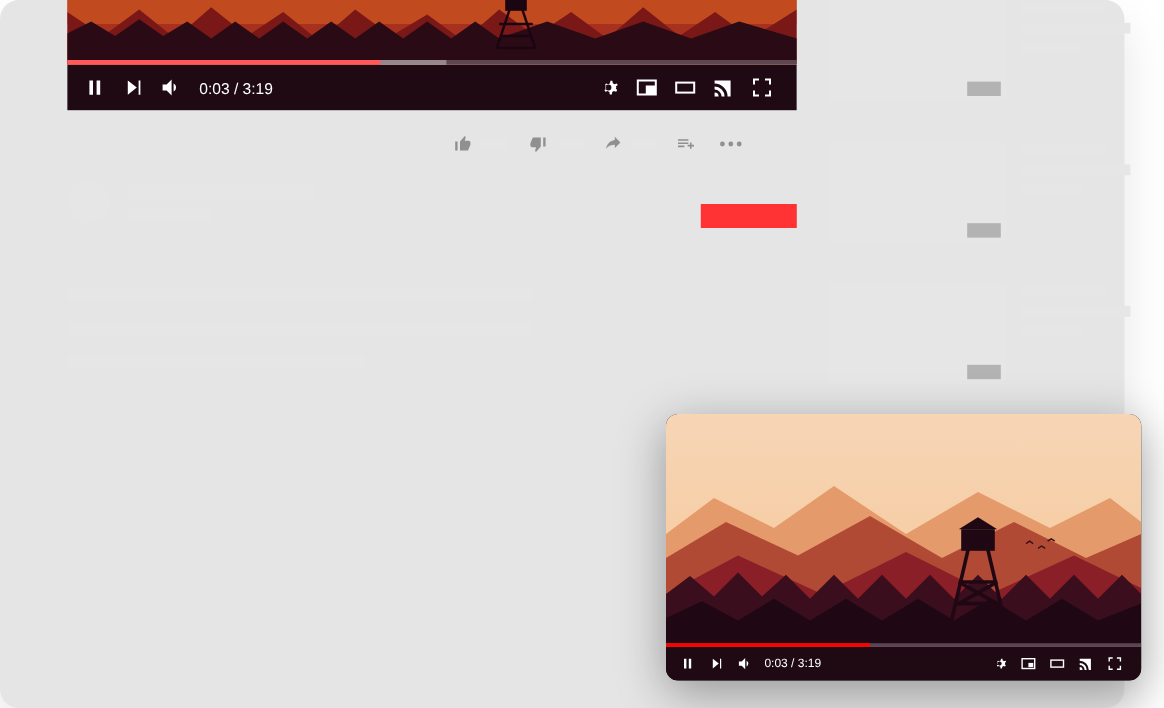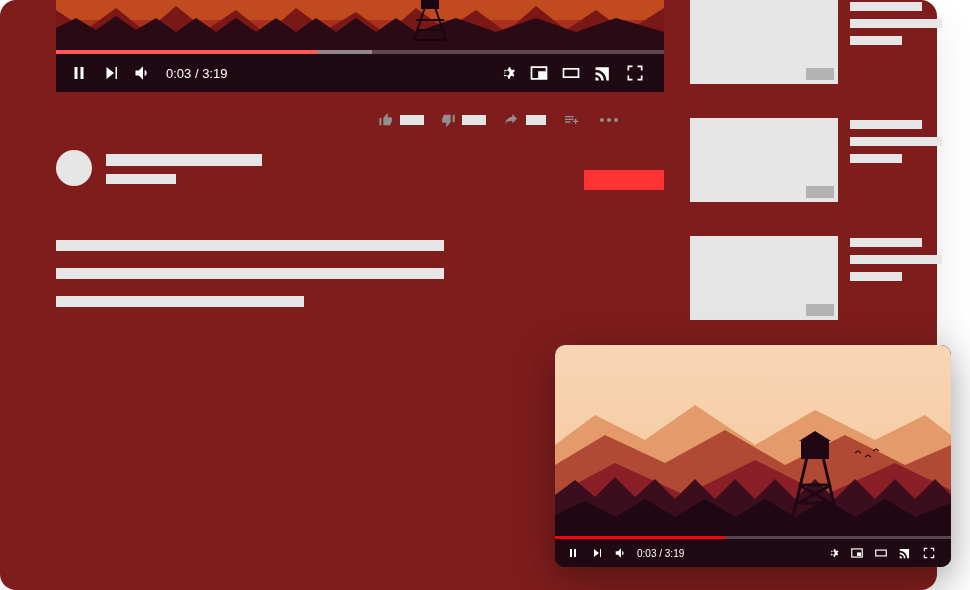--- a/index.html
+++ b/index.html
@@ -1,18 +1,18 @@
 <!DOCTYPE html>
 <html><head>
 <meta charset="utf-8">
 <style>
   * { box-sizing: border-box; margin: 0; padding: 0; }
   body { font-family: Arial, sans-serif; background: #fff; width: 970px; height: 590px; overflow: hidden; position: relative; }
 
-  .page-card { position: absolute; left: 0; top: 0; width: 937px; height: 590px; background: #7f1d1d; border-radius: 16px; box-shadow: 0 20px 40px rgba(0,0,0,0.1); }
+  .page-card { position: absolute; left: 0; top: 0; width: 937px; height: 590px; background: #e5e5e5; border-radius: 16px; box-shadow: 0 20px 40px rgba(0,0,0,0.1); }
 
   
   .main-player { position: absolute; left: 56px; top: 0; width: 608px; height: 92px; overflow: hidden; }
   .main-scene { width: 100%; height: 54px; position: relative; overflow: hidden; }
   .main-controls { width: 100%; height: 38px; background: #1f0a14; display: flex; align-items: center; padding: 0 10px; position: relative; }
   .progress-bar { position: absolute; left: 0; top: -4px; width: 100%; height: 4px; background: rgba(255,255,255,0.25); }
   .progress-played { height: 100%; background: #ff0000; }
   .progress-buffered { position: absolute; left: 0; top: 0; height: 100%; background: rgba(255,255,255,0.35); }
   .ctrl-icon { width: 26px; height: 26px; display: flex; align-items: center; justify-content: center; margin-right: 6px; cursor: pointer; }
   .ctrl-icon svg { fill: #fff; }

